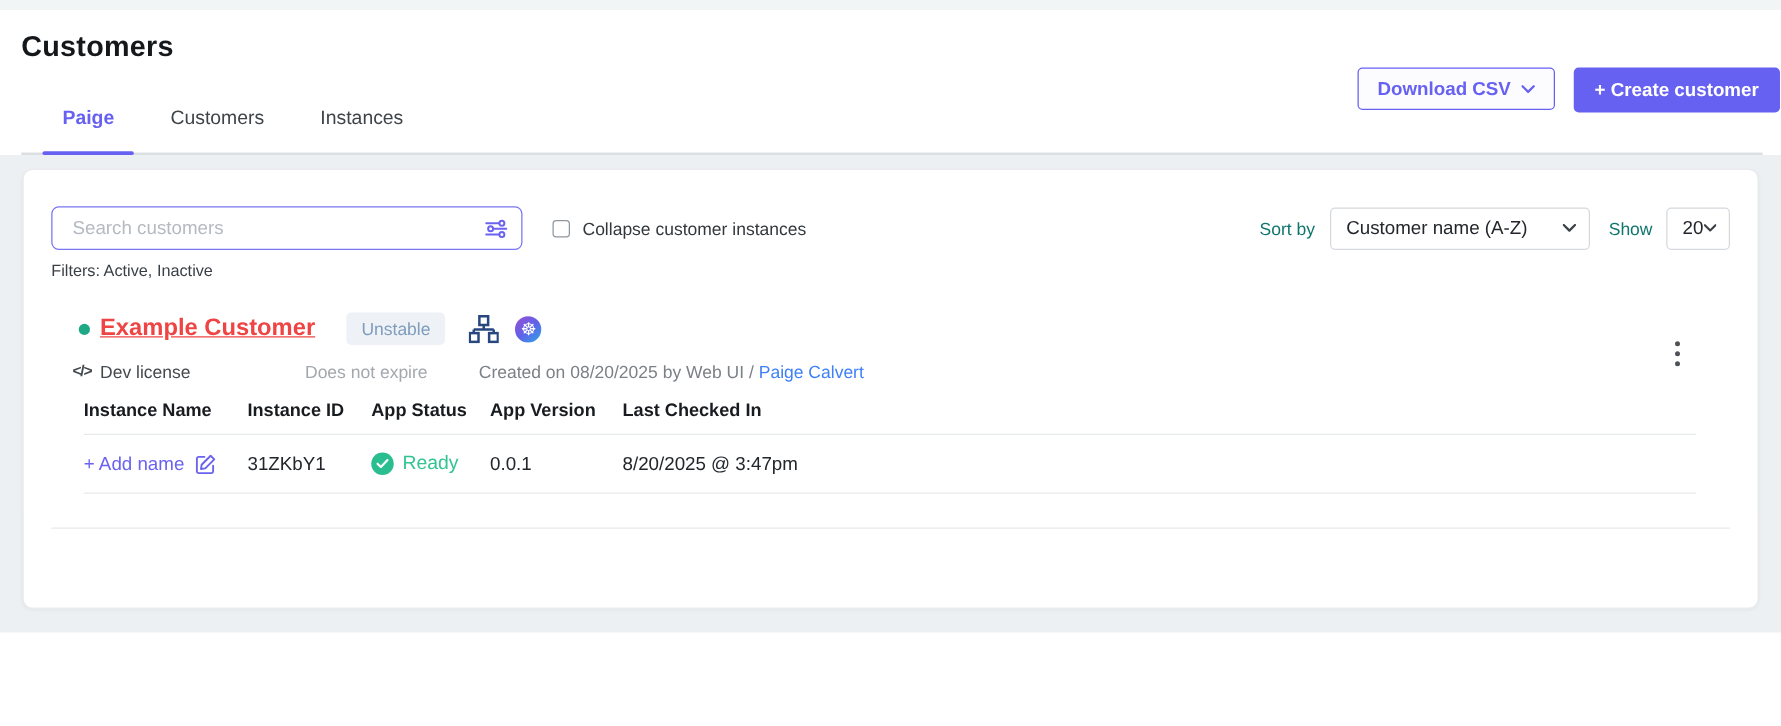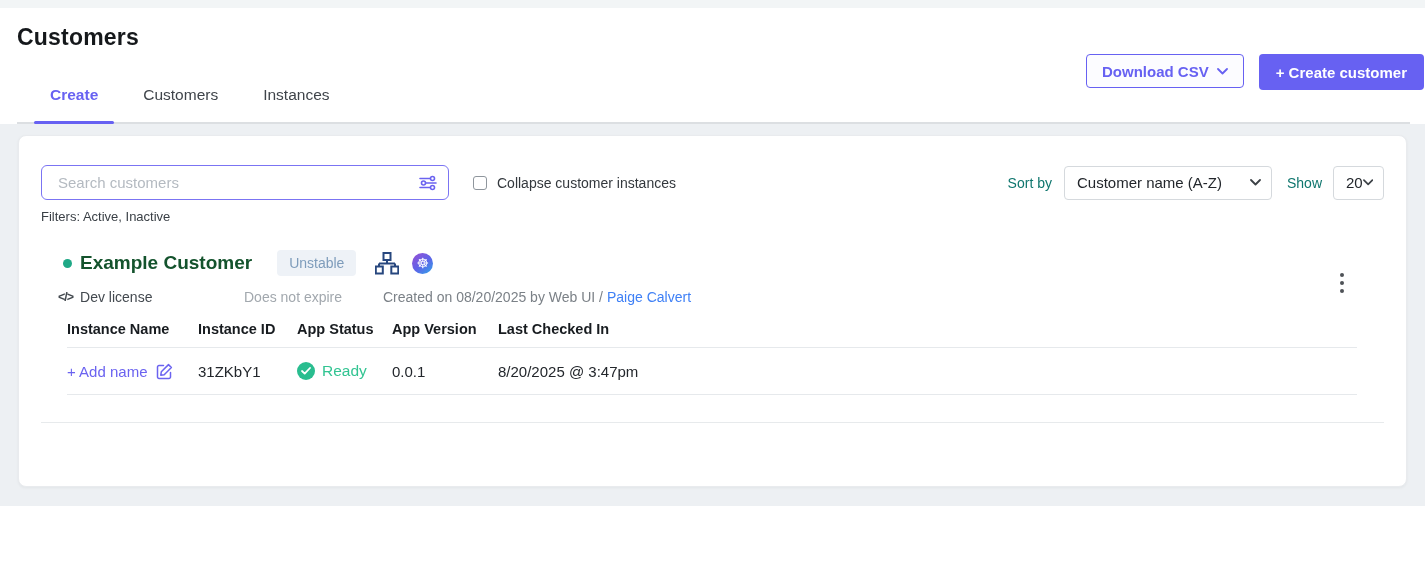--- a/index.html
+++ b/index.html
@@ -49,21 +49,21 @@
 
   
   .content { background: #edf0f3; padding: 11px 18px 19px; height: 382px; }
   .card {
     position: relative; background: #fff; border: 1px solid #e9ebee; border-radius: 8px;
     box-shadow: 0 1px 3px rgba(20,30,40,.05); height: 352px;
   }
 
   
   .toolbar { display: flex; align-items: center; padding: 29px 22px 0 22px; }
-  .search-wrap { position: relative; width: 408px; height: 35px; flex: none; }
+  .search-wrap { position: relative; width: 377px; height: 35px; flex: none; }
   .search-input {
     width: 100%; height: 100%; border: 1px solid #7b74f3; border-radius: 6px;
     padding: 0 42px 0 16px; font-size: 15px; color: #33383d; outline: none;
     font-family: "Liberation Sans", sans-serif;
   }
   .search-input::placeholder { color: #b4bac1; }
   .sliders-icon { position: absolute; right: 11px; top: 8px; width: 20px; height: 20px; cursor: pointer; }
   .checkbox-group { display: flex; align-items: center; margin-left: 24px; gap: 10px; }
   .checkbox {
     width: 14px; height: 14px; border: 1.5px solid #8f969d; border-radius: 3px; background: #fff;
@@ -78,21 +78,21 @@
     padding: 0 10px 0 12px; font-size: 15px; color: #23272c; cursor: pointer;
   }
   .select-sort { width: 208px; margin-left: 12px; }
   .select-show { width: 51px; margin-left: 11px; }
   .show-label { margin-left: 15px; }
   .filters-line { margin: 9px 0 0 22px; font-size: 13px; color: #393f45; }
 
   
   .customer-head { display: flex; align-items: center; margin: 26px 0 0 44px; }
   .status-dot { width: 9px; height: 9px; border-radius: 50%; background: #1fa886; flex: none; }
-  .customer-name { margin-left: 8px; font-size: 19px; font-weight: bold; color: #14532d; cursor: pointer; }
+  .customer-name { margin-left: 8px; font-size: 19px; font-weight: bold; color: #ef4444; cursor: pointer; text-decoration: underline; }
   .badge {
     margin-left: 25px; background: #eef2f7; color: #7e9cbb; font-size: 14px;
     padding: 5px 12px; border-radius: 4px;
   }
   .sitemap-icon { margin-left: 19px; width: 24px; height: 23px; }
   .k8s-icon {
     margin-left: 13px; width: 21px; height: 21px; border-radius: 50%;
     background: linear-gradient(140deg, #9a4fd4 0%, #5e63e8 52%, #2fa7e9 100%);
     color: #fff; font-size: 14px; line-height: 21px; text-align: center;
   }
@@ -146,21 +146,21 @@
       <svg width="11" height="7" viewBox="0 0 11 7">
         <polyline points="1,1 5.5,5.5 10,1" fill="none" stroke="#6761f2" stroke-width="1.8" stroke-linecap="round" stroke-linejoin="round"></polyline>
       </svg>
     </button>
     <button class="btn-primary">
       <span>+ Create customer</span>
     </button>
   </div>
 
   <div class="tabs">
-    <div class="tab active">Create</div>
+    <div class="tab active">Paige</div>
     <div class="tab">Customers</div>
     <div class="tab">Instances</div>
   </div>
 </div>
 
 <div class="content">
   <div class="card">
 
     <div class="toolbar">
       <div class="search-wrap">

